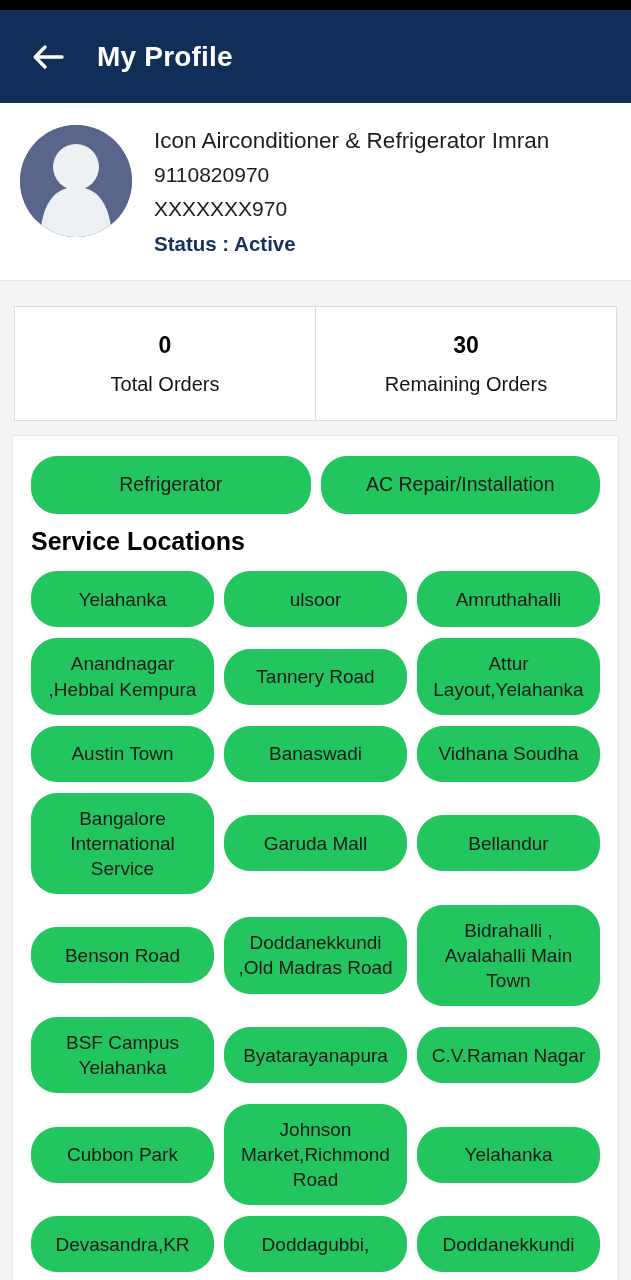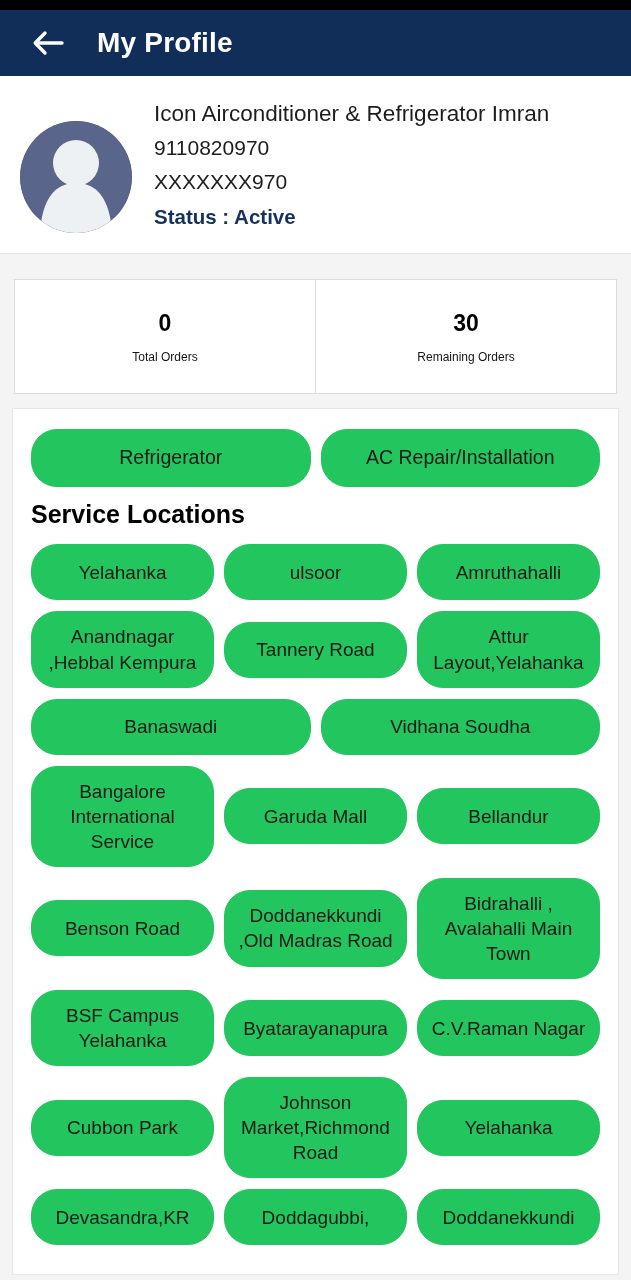--- a/index.html
+++ b/index.html
@@ -26,21 +26,21 @@
 
   
   .status-bar {
     height: 10px;
     background: #000000;
     width: 100%;
   }
 
   
   .app-bar {
-    height: 66px;
+    height: 93px;
     background: #102e58;
     display: flex;
     align-items: center;
     padding-left: 26px;
     width: 100%;
   }
   .back-btn {
     width: 44px;
     height: 44px;
     display: flex;
@@ -55,21 +55,21 @@
     font-weight: bold;
     margin-left: 27px;
     letter-spacing: .2px;
     white-space: nowrap;
   }
 
   
   .profile {
     background: #ffffff;
     display: flex;
-    align-items: flex-end;
+    align-items: flex-start;
     padding: 18px 12px 20px 20px;
     border-bottom: 1px solid #e4e4e4;
   }
   .avatar {
     width: 112px;
     height: 112px;
     border-radius: 50%;
     background: #59658a;
     flex: none;
     overflow: hidden;
@@ -121,21 +121,21 @@
     justify-content: center;
   }
   .stat + .stat { border-left: 1px solid #dcdcdc; }
   .stat-value {
     font-size: 23px;
     font-weight: bold;
     color: #000;
     line-height: 1.2;
   }
   .stat-label {
-    font-size: 12px;
+    font-size: 20px;
     color: #151515;
     margin-top: 12px;
     line-height: 1.2;
   }
 
   
   .content-wrap {
     padding: 14px 12px 0 12px;
   }
   .content-card {
@@ -257,20 +257,21 @@
           <div class="chip">Yelahanka</div>
           <div class="chip">ulsoor</div>
           <div class="chip">Amruthahalli</div>
         </div>
         <div class="loc-row">
           <div class="chip">Anandnagar ,Hebbal Kempura</div>
           <div class="chip">Tannery Road</div>
           <div class="chip">Attur Layout,Yelahanka</div>
         </div>
         <div class="loc-row">
+          <div class="chip">Austin Town</div>
           <div class="chip">Banaswadi</div>
           <div class="chip">Vidhana Soudha</div>
         </div>
         <div class="loc-row">
           <div class="chip">Bangalore International Service</div>
           <div class="chip">Garuda Mall</div>
           <div class="chip">Bellandur</div>
         </div>
         <div class="loc-row">
           <div class="chip">Benson Road</div>

